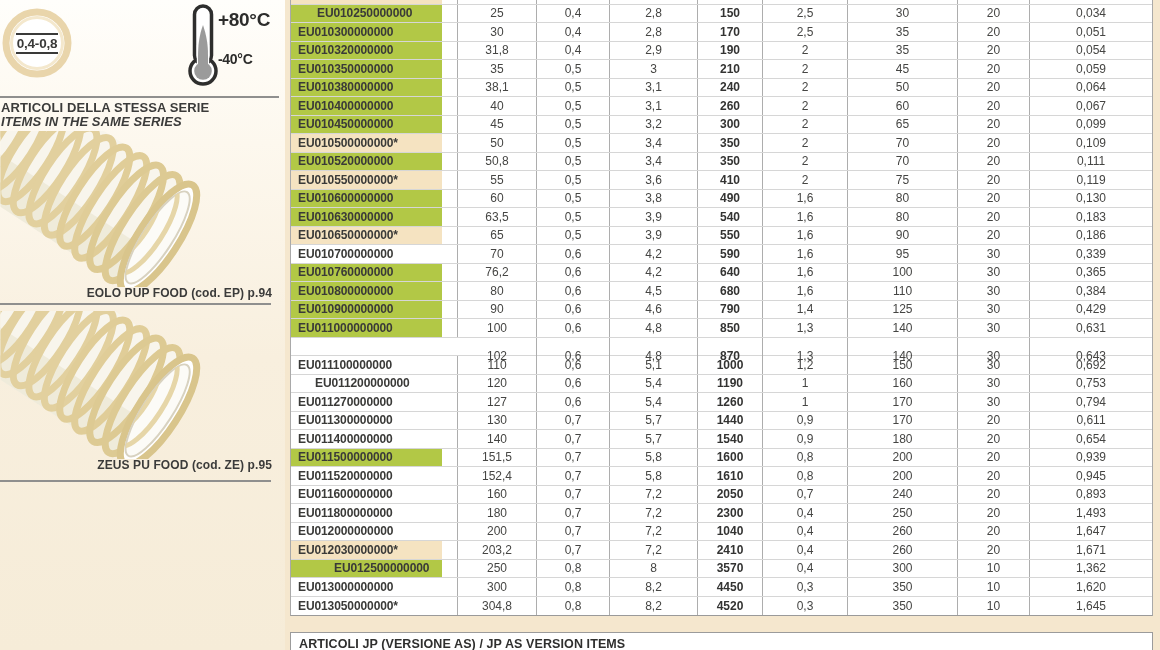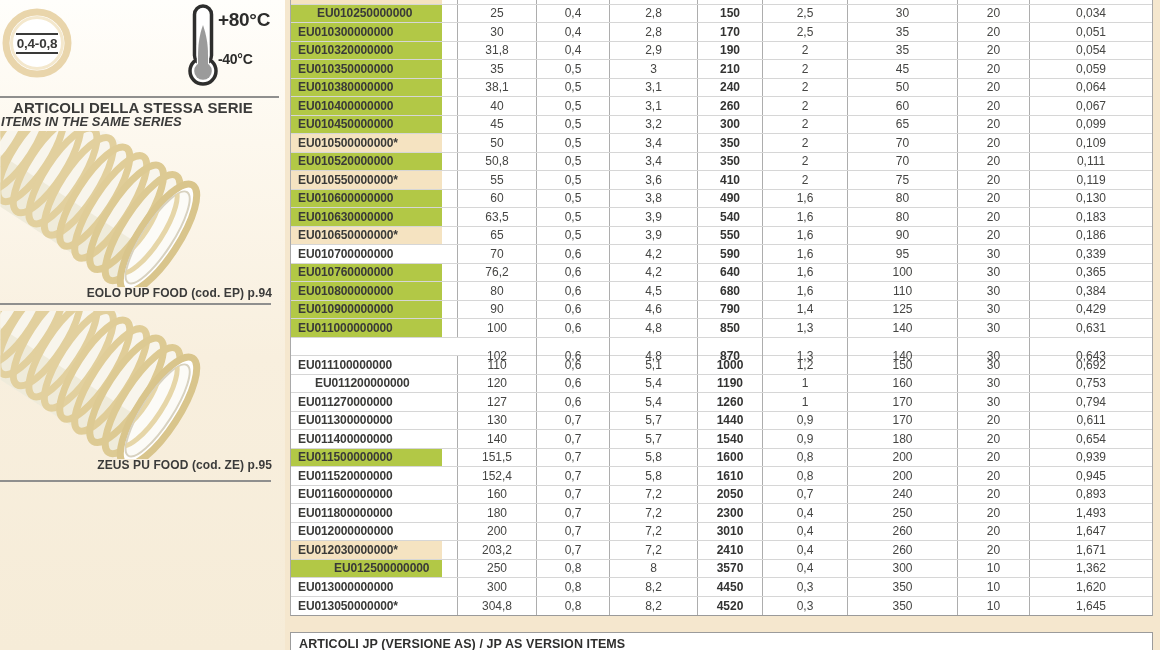--- a/index.html
+++ b/index.html
@@ -20,21 +20,21 @@
   .thermo { position:absolute; left:184px; top:3px; width:38px; height:84px; }
   .temp-max { position:absolute; left:218px; top:9px;  font-size:19px; font-weight:bold; color:#2c2c2b; letter-spacing:-0.3px; }
   .temp-min { position:absolute; left:218px; top:51px; font-size:14px; font-weight:bold; color:#2c2c2b; letter-spacing:-0.3px; }
 
   .divider { position:absolute; left:0; height:2px; background:#8f8f8e; }
   .divider-1 { top:96px;  width:279px; }
   .divider-2 { top:303px; width:271px; }
   .divider-3 { top:480px; width:271px; }
 
   .series-heading { position:absolute; left:1px; top:101px; line-height:14px; }
-  .series-title-it { font-size:15px; font-weight:bold; color:#3b3b3a; letter-spacing:0.1px;margin-left:12px; }
+  .series-title-it { font-size:13px; font-weight:bold; color:#3b3b3a; letter-spacing:0.1px; }
   .series-title-en { font-size:13px; font-weight:bold; font-style:italic; color:#3b3b3a; letter-spacing:0.1px; }
 
   .hose-box { position:absolute; left:0; overflow:hidden; }
   .hose-box-1 { top:131px; width:281px; height:156px; }
   .hose-box-2 { top:311px; width:281px; height:148px; }
   .hose-caption { position:absolute; right:13px; font-size:12px; font-weight:bold; color:#3b3b3a; letter-spacing:0.1px; white-space:nowrap; }
   .caption-1 { top:286px; }
   .caption-2 { top:458px; }
 
   
@@ -460,21 +460,21 @@
           <div class="tcell">0,4</div>
           <div class="tcell">250</div>
           <div class="tcell">20</div>
           <div class="tcell">1,493</div>
         </div>
         <div class="trow">
           <div class="tcell code" style="background: linear-gradient(to right, rgb(255, 255, 255) calc(100% - 15px), rgb(255, 255, 255) calc(100% - 15px));">EU012000000000</div>
           <div class="tcell">200</div>
           <div class="tcell">0,7</div>
           <div class="tcell">7,2</div>
-          <div class="tcell boldcol">3010</div>
+          <div class="tcell boldcol">1040</div>
           <div class="tcell">0,4</div>
           <div class="tcell">260</div>
           <div class="tcell">20</div>
           <div class="tcell">1,647</div>
         </div>
         <div class="trow">
           <div class="tcell code" style="background: linear-gradient(to right, rgb(245, 227, 193) calc(100% - 15px), rgb(255, 255, 255) calc(100% - 15px));">EU012030000000*</div>
           <div class="tcell">203,2</div>
           <div class="tcell">0,7</div>
           <div class="tcell">7,2</div>

